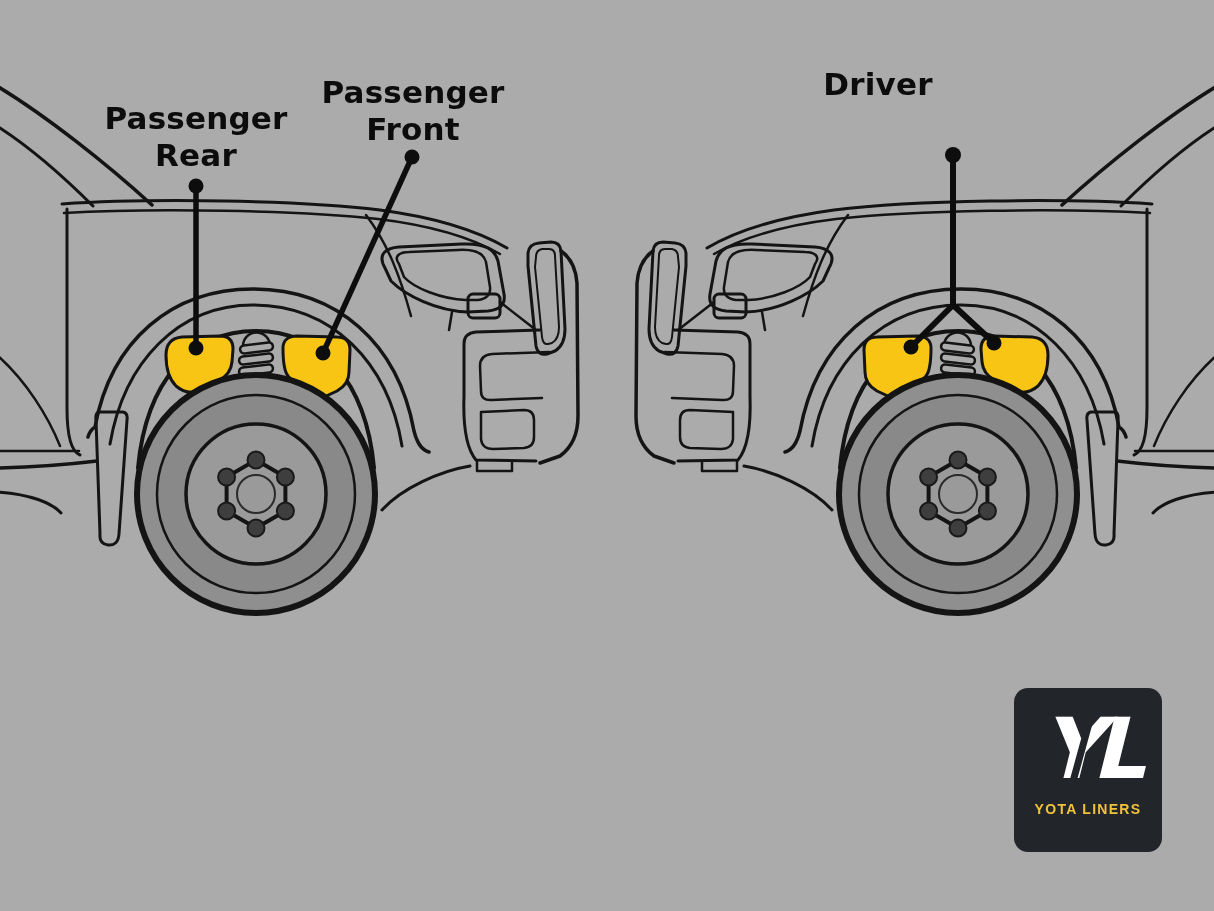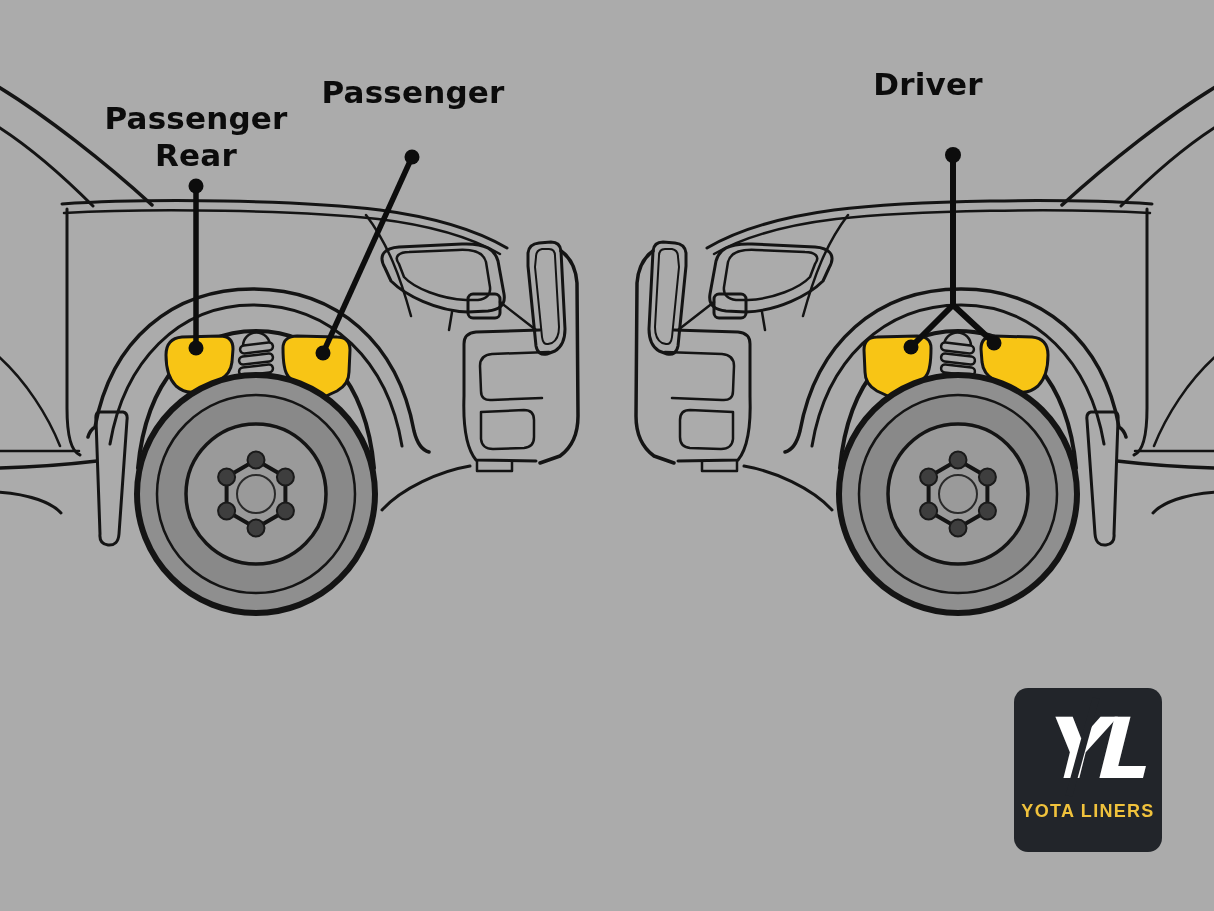--- a/index.html
+++ b/index.html
@@ -15,21 +15,21 @@
     font-weight:700;font-size:31px;line-height:37px;
     letter-spacing:.2px;white-space:nowrap;
   }
   .logo-badge{
     position:absolute;left:1014px;top:688px;width:148px;height:164px;
     background:#22252A;border-radius:14px;
     display:flex;flex-direction:column;align-items:center;justify-content:flex-start;
     padding-top:6px;box-sizing:border-box;
   }
   .logo-brand{
-    color:#F0C23C;font-weight:700;font-size:18px;letter-spacing:1.3px;
+    color:#F0C23C;font-weight:700;font-size:14px;letter-spacing:1.3px;
     font-family:"Liberation Sans",sans-serif;margin-top:1px;
   }
   .mono-text{
     font-family:"DejaVu Sans",sans-serif;font-weight:700;font-size:84px;
     letter-spacing:-10px;fill:#ffffff;
   }
 </style>
 </head>
 <body>
 
@@ -137,22 +137,23 @@
       </g>
     </g>
   </svg>
 
   <div class="callout" style="left:196px;top:100px">
     <div>Passenger</div>
     <div>Rear</div>
   </div>
   <div class="callout" style="left:413px;top:74px">
     <div>Passenger</div>
+    <div>Front</div>
   </div>
-  <div class="callout" style="left:928px;top:66px">
+  <div class="callout" style="left:878px;top:66px">
     <div>Driver</div>
   </div>
 
   <div class="logo-badge">
     <svg width="134" height="106" viewBox="0 0 134 106">
       <text class="mono-text" x="88" y="84" text-anchor="middle" transform="skewX(-14)">YL</text>
       <line x1="75" y1="4" x2="48" y2="102" stroke="#22252A" stroke-width="7"></line>
     </svg>
     <div class="logo-brand">YOTA LINERS</div>
   </div>

